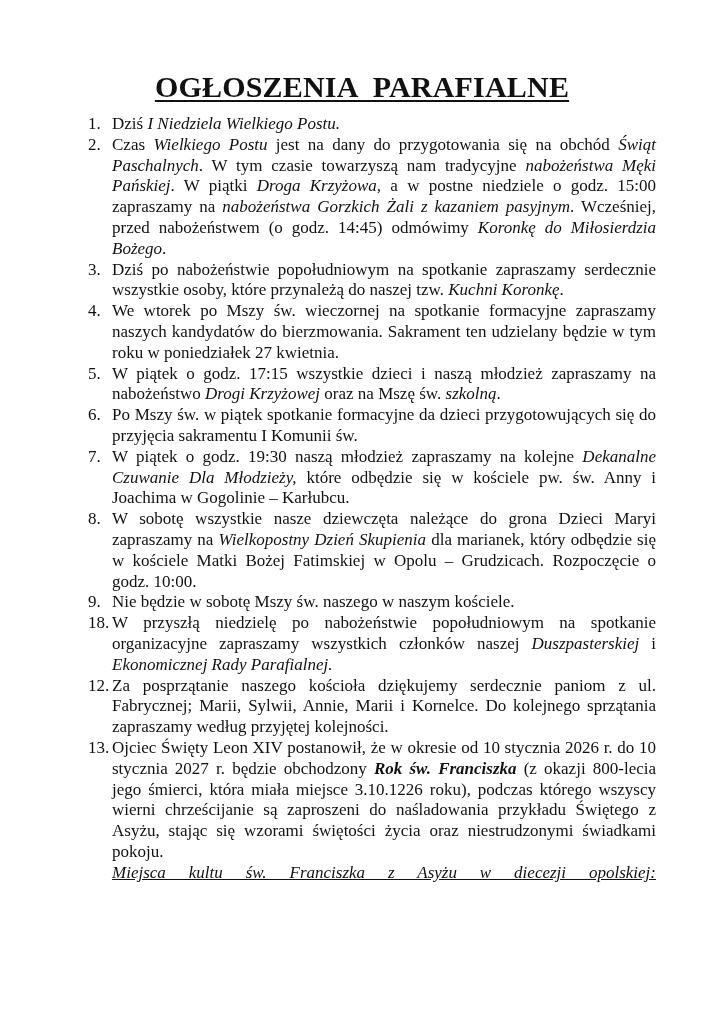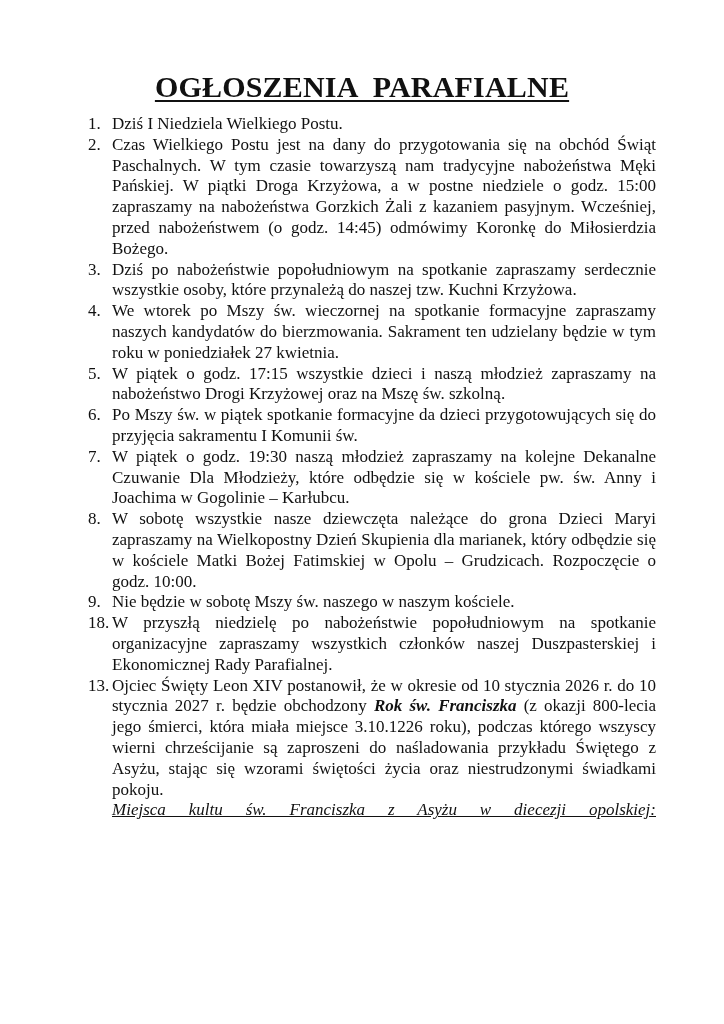--- a/index.html
+++ b/index.html
@@ -20,42 +20,42 @@
   }
   .list {
     position: absolute; left: 88px; top: 114px; width: 568px;
     margin: 0; padding: 0; list-style: none;
     font-size: 17px; line-height: 20.8px;
   }
   .item { position: relative; padding-left: 24px; margin: 0; }
   .num { position: absolute; left: 0; top: 0; }
   .txt { display: block; text-align: justify; }
   .txt.last-left { text-align-last: left; }
-  .i { }
+  .i { font-style: italic; }
   .bi { font-style: italic; font-weight: bold; }
   .u { text-decoration: underline; font-style: italic; }
   .sub { display: block; text-align: justify; text-align-last: justify; }
 </style>
 </head>
 <body>
 
 <div class="page">
   <div class="title">OGŁOSZENIA   PARAFIALNE</div>
   <ol class="list" id="ann-list">
       <li class="item">
         <span class="num">1.</span>
         <span class="txt last-left"><span>Dziś </span><span class="i">I Niedziela Wielkiego Postu.</span></span>
       </li>
       <li class="item">
         <span class="num">2.</span>
         <span class="txt last-left"><span>Czas </span><span class="i">Wielkiego Postu</span><span> jest na dany do przygotowania się na obchód </span><span class="i">Świąt Paschalnych</span><span>. W tym czasie towarzyszą nam tradycyjne </span><span class="i">nabożeństwa Męki Pańskiej</span><span>. W piątki </span><span class="i">Droga Krzyżowa,</span><span> a w postne niedziele o godz. 15:00 zapraszamy na </span><span class="i">nabożeństwa Gorzkich Żali z kazaniem pasyjnym</span><span>. Wcześniej, przed nabożeństwem (o godz. 14:45) odmówimy </span><span class="i">Koronkę do Miłosierdzia Bożego</span><span>.</span></span>
       </li>
       <li class="item">
         <span class="num">3.</span>
-        <span class="txt last-left"><span>Dziś po nabożeństwie popołudniowym na spotkanie zapraszamy serdecznie wszystkie osoby, które przynależą do naszej tzw. </span><span class="i">Kuchni Krzyżowa</span><span>.</span></span>
+        <span class="txt last-left"><span>Dziś po nabożeństwie popołudniowym na spotkanie zapraszamy serdecznie wszystkie osoby, które przynależą do naszej tzw. </span><span class="i">Kuchni Koronkę</span><span>.</span></span>
       </li>
       <li class="item">
         <span class="num">4.</span>
         <span class="txt last-left"><span>We wtorek po Mszy św. wieczornej na spotkanie formacyjne zapraszamy naszych kandydatów do bierzmowania. Sakrament ten udzielany będzie w tym roku w poniedziałek 27 kwietnia.</span></span>
       </li>
       <li class="item">
         <span class="num">5.</span>
         <span class="txt last-left"><span>W piątek o godz. 17:15 wszystkie dzieci i naszą młodzież zapraszamy na nabożeństwo </span><span class="i">Drogi Krzyżowej</span><span> oraz na Mszę św. </span><span class="i">szkolną</span><span>.</span></span>
       </li>
       <li class="item">
@@ -72,18 +72,22 @@
       </li>
       <li class="item">
         <span class="num">9.</span>
         <span class="txt last-left"><span>Nie będzie w sobotę Mszy św. naszego w naszym kościele.</span></span>
       </li>
       <li class="item">
         <span class="num">18.</span>
         <span class="txt last-left"><span>W przyszłą niedzielę po nabożeństwie popołudniowym na spotkanie organizacyjne zapraszamy wszystkich członków naszej </span><span class="i">Duszpasterskiej</span><span> i </span><span class="i">Ekonomicznej Rady Parafialnej.</span></span>
       </li>
       <li class="item">
+        <span class="num">12.</span>
+        <span class="txt last-left"><span>Za posprzątanie naszego kościoła dziękujemy serdecznie paniom z ul. Fabrycznej; Marii, Sylwii, Annie, Marii i Kornelce. Do kolejnego sprzątania zapraszamy według przyjętej kolejności.</span></span>
+      </li>
+      <li class="item">
         <span class="num">13.</span>
         <span class="txt last-left"><span>Ojciec Święty Leon XIV postanowił, że w okresie od 10 stycznia 2026 r. do 10 stycznia 2027 r. będzie obchodzony </span><span class="bi">Rok św. Franciszka</span><span> (z okazji 800-lecia jego śmierci, która miała miejsce 3.10.1226 roku), podczas którego wszyscy wierni chrześcijanie są zaproszeni do naśladowania przykładu Świętego z Asyżu, stając się wzorami świętości życia oraz niestrudzonymi świadkami pokoju.</span></span>
         <span class="sub"><span class="u">Miejsca kultu św. Franciszka z Asyżu w diecezji opolskiej:</span></span>
       </li>
     </ol>
 </div>
 
 </body></html>

